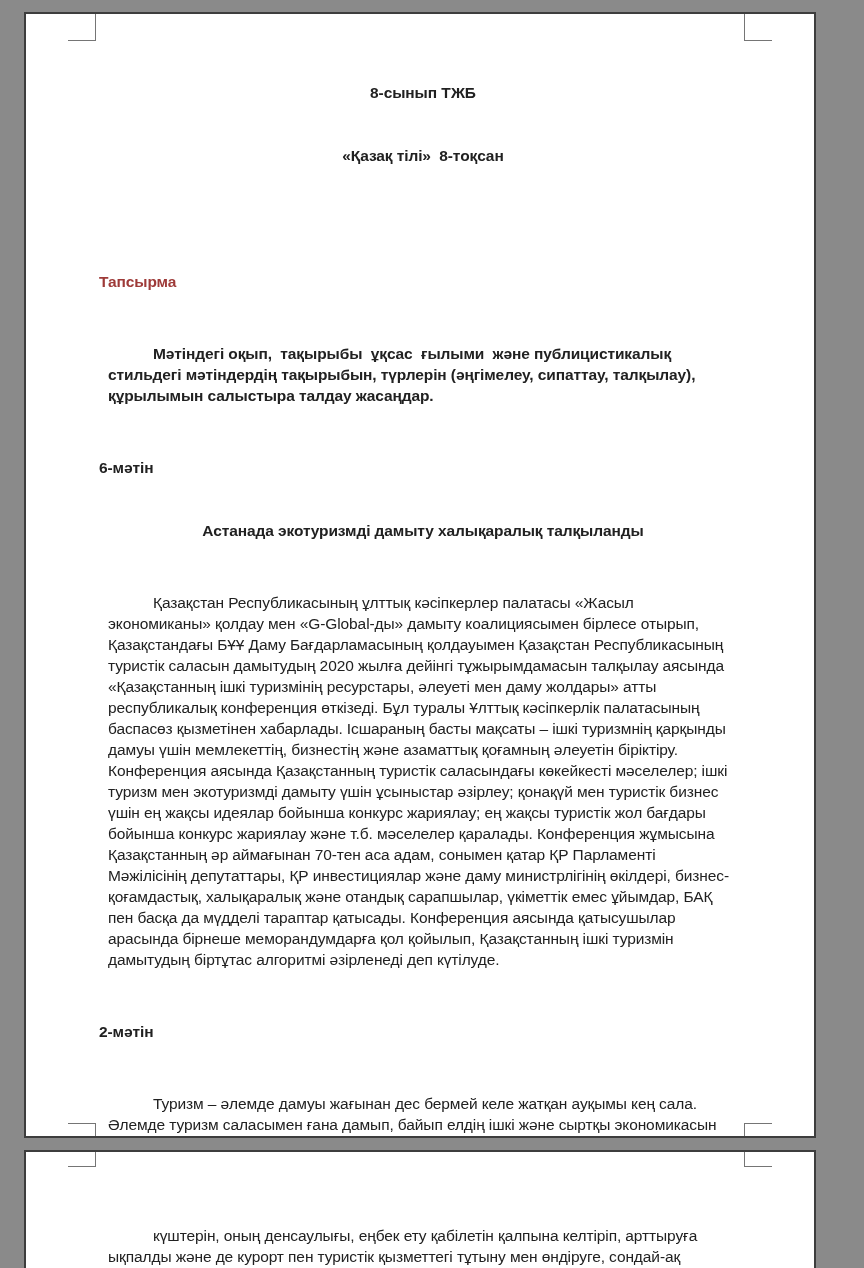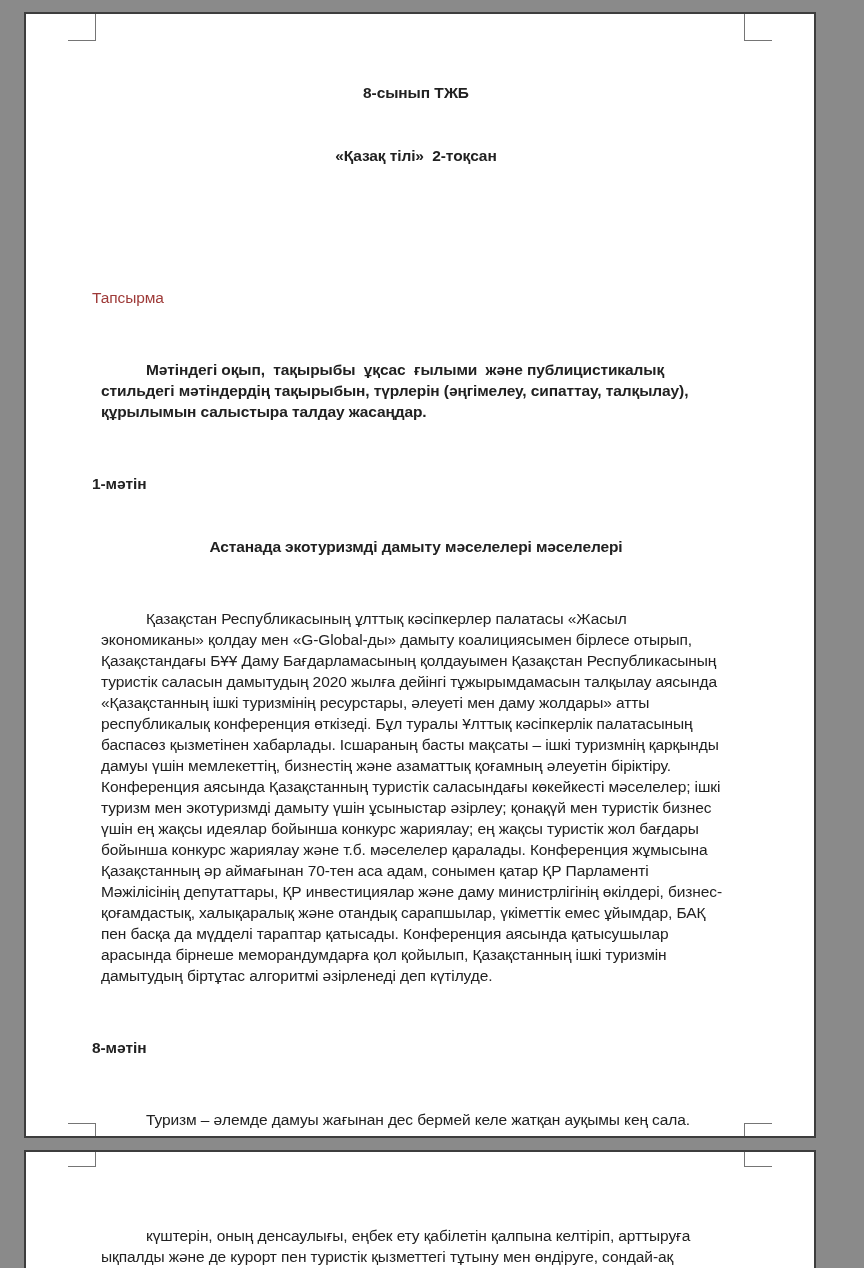--- a/index.html
+++ b/index.html
@@ -15,36 +15,36 @@
     left: 24px;
     width: 792px;
     background: #ffffff;
     border: 2px solid #3d3d3d;
     box-sizing: border-box;
   }
   .page-1 { top: 12px; height: 1126px; }
   .page-2 { top: 1150px; height: 120px; border-bottom: none; }
   .content {
     position: absolute;
-    left: 66px;
+    left: 73px;
     width: 648px;
     color: #212121;
     font-size: 15.5px;
     line-height: 21px;
     letter-spacing: -0.1px;
     white-space: pre-wrap;
     overflow: hidden;
   }
   .page-1 .content { top: 26px; max-height: 1094px; }
   .page-2 .content { top: 22px; max-height: 94px; }
   .content p { margin: 9px; }
   .indent { text-indent: 45px; }
   .bold { font-weight: bold; }
   .center { text-align: center; }
-  .task-label { font-weight: normal; color: #9e3a38; margin-top: 16px; }
+  .task-label { font-weight: bold; color: #9e3a38; }
   .blank-line { height: 21px; }
   
   .mark { position: absolute; box-sizing: border-box; }
   .mark-tl { left: 42px; top: 0;      width: 28px; height: 27px; border-right: 1.5px solid #757575; border-bottom: 1.5px solid #757575; }
   .mark-tr { left: 718px; top: 0;     width: 28px; height: 27px; border-left: 1.5px solid #757575; border-bottom: 1.5px solid #757575; }
   .mark-bl { left: 42px; bottom: 0;   width: 28px; height: 13px; border-right: 1.5px solid #757575; border-top: 1.5px solid #757575; }
   .mark-br { left: 718px; bottom: 0;  width: 28px; height: 13px; border-left: 1.5px solid #757575; border-top: 1.5px solid #757575; }
   .page-2 .mark-tl, .page-2 .mark-tr { height: 15px; }
 </style>
 </head>
@@ -53,28 +53,28 @@
 <div>
 
   <div class="page page-1">
     <div class="mark mark-tl"></div>
     <div class="mark mark-tr"></div>
     <div class="mark mark-bl"></div>
     <div class="mark mark-br"></div>
 
     <div class="content">
       <div class="center bold">8-сынып ТЖБ</div>
-      <div class="center bold">«Қазақ тілі»  2-тоқсан</div>
+      <div class="center bold">«Қазақ тілі»  8-тоқсан</div>
       <div class="blank-line"></div>
       <div class="task-label">Тапсырма</div>
       <p class="bold indent">Мәтіндегі оқып,  тақырыбы  ұқсас  ғылыми  және публицистикалық стильдегі мәтіндердің тақырыбын, түрлерін (әңгімелеу, сипаттау, талқылау), құрылымын салыстыра талдау жасаңдар.</p>
-      <div class="bold">1-мәтін</div>
-      <div class="center bold">Астанада экотуризмді дамыту мәселелері мәселелері</div>
+      <div class="bold">6-мәтін</div>
+      <div class="center bold">Астанада экотуризмді дамыту халықаралық талқыланды</div>
       <p class="indent">Қазақстан Республикасының ұлттық кәсіпкерлер палатасы «Жасыл экономиканы» қолдау мен «G-Global-ды» дамыту коалициясымен бірлесе отырып, Қазақстандағы БҰҰ Даму Бағдарламасының қолдауымен Қазақстан Республикасының туристік саласын дамытудың 2020 жылға дейінгі тұжырымдамасын талқылау аясында «Қазақстанның ішкі туризмінің ресурстары, әлеуеті мен даму жолдары» атты республикалық конференция өткізеді. Бұл туралы Ұлттық кәсіпкерлік палатасының баспасөз қызметінен хабарлады. Ісшараның басты мақсаты – ішкі туризмнің қарқынды дамуы үшін мемлекеттің, бизнестің және азаматтық қоғамның әлеуетін біріктіру. Конференция аясында Қазақстанның туристік саласындағы көкейкесті мәселелер; ішкі туризм мен экотуризмді дамыту үшін ұсыныстар әзірлеу; қонақүй мен туристік бизнес үшін ең жақсы идеялар бойынша конкурс жариялау; ең жақсы туристік жол бағдары бойынша конкурс жариялау және т.б. мәселелер қаралады. Конференция жұмысына Қазақстанның әр аймағынан 70-тен аса адам, сонымен қатар ҚР Парламенті Мәжілісінің депутаттары, ҚР инвестициялар және даму министрлігінің өкілдері, бизнес-қоғамдастық, халықаралық және отандық сарапшылар, үкіметтік емес ұйымдар, БАҚ пен басқа да мүдделі тараптар қатысады. Конференция аясында қатысушылар арасында бірнеше меморандумдарға қол қойылып, Қазақстанның ішкі туризмін дамытудың біртұтас алгоритмі әзірленеді деп күтілуде.</p>
-      <div class="bold">8-мәтін</div>
+      <div class="bold">2-мәтін</div>
       <p class="indent">Туризм – әлемде дамуы жағынан дес бермей келе жатқан ауқымы кең сала. Әлемде туризм саласымен ғана дамып, байып елдің ішкі және сыртқы экономикасын қалыптастырып отырған мемлекеттер бар. Атап айтқанда, Еуропа елдері, Оңтүстік Америка, Шығыс Азия және теңіз, мұхиттармен шектесіп жатқан арал тектес мемлекеттер.</p>
       
       
       
     </div>
   </div>
 
   <div class="page page-2">
     <div class="mark mark-tl"></div>
     <div class="mark mark-tr"></div>

